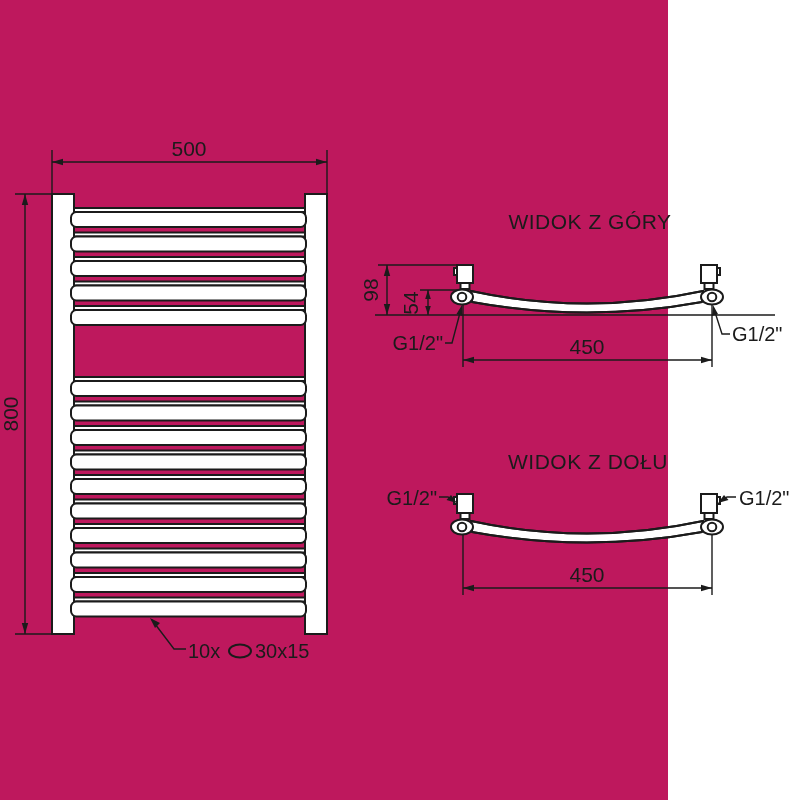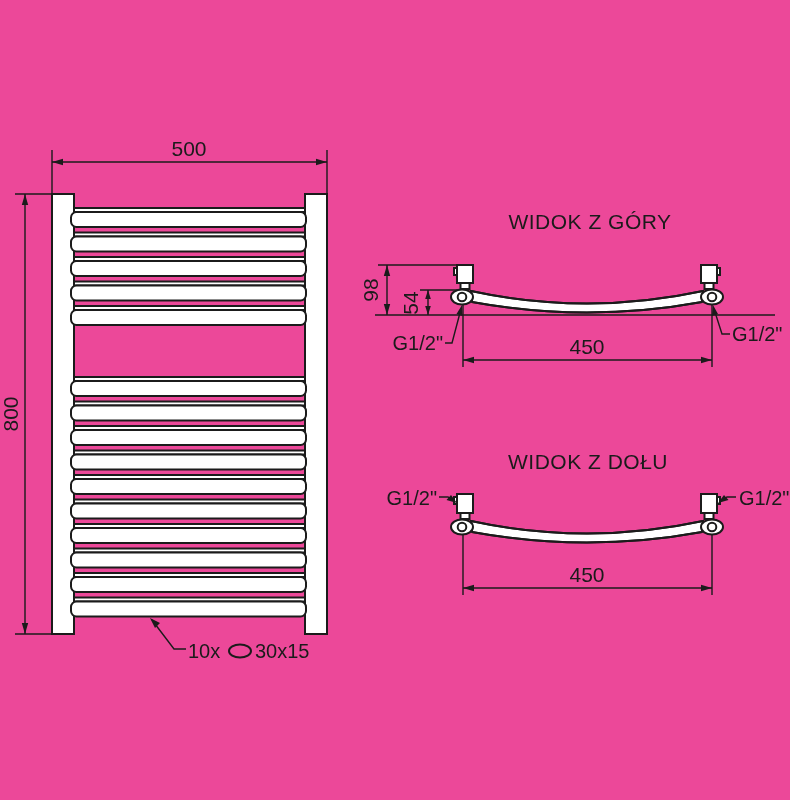--- a/index.html
+++ b/index.html
@@ -5,23 +5,23 @@
   html, body {
     margin: 0;
     padding: 0;
     background: #ffffff;
     width: 800px;
     height: 800px;
     overflow: hidden;
   }
   .canvas {
     position: relative;
-    width: 790px;
+    width: 668px;
     height: 800px;
-    background: #ec4899;
+    background: #be185d;
   }
   svg { display: block; }
   svg text {
     font-family: "Liberation Sans", "DejaVu Sans", sans-serif;
     fill: #1b1b1b;
   }
   .dim-text  { font-size: 21px; }
   .title-text{ font-size: 21px; letter-spacing: 0.5px; }
   .lbl-text  { font-size: 20px; }
   .obj   { stroke: #1b1b1b; stroke-width: 2;   fill: none; }

